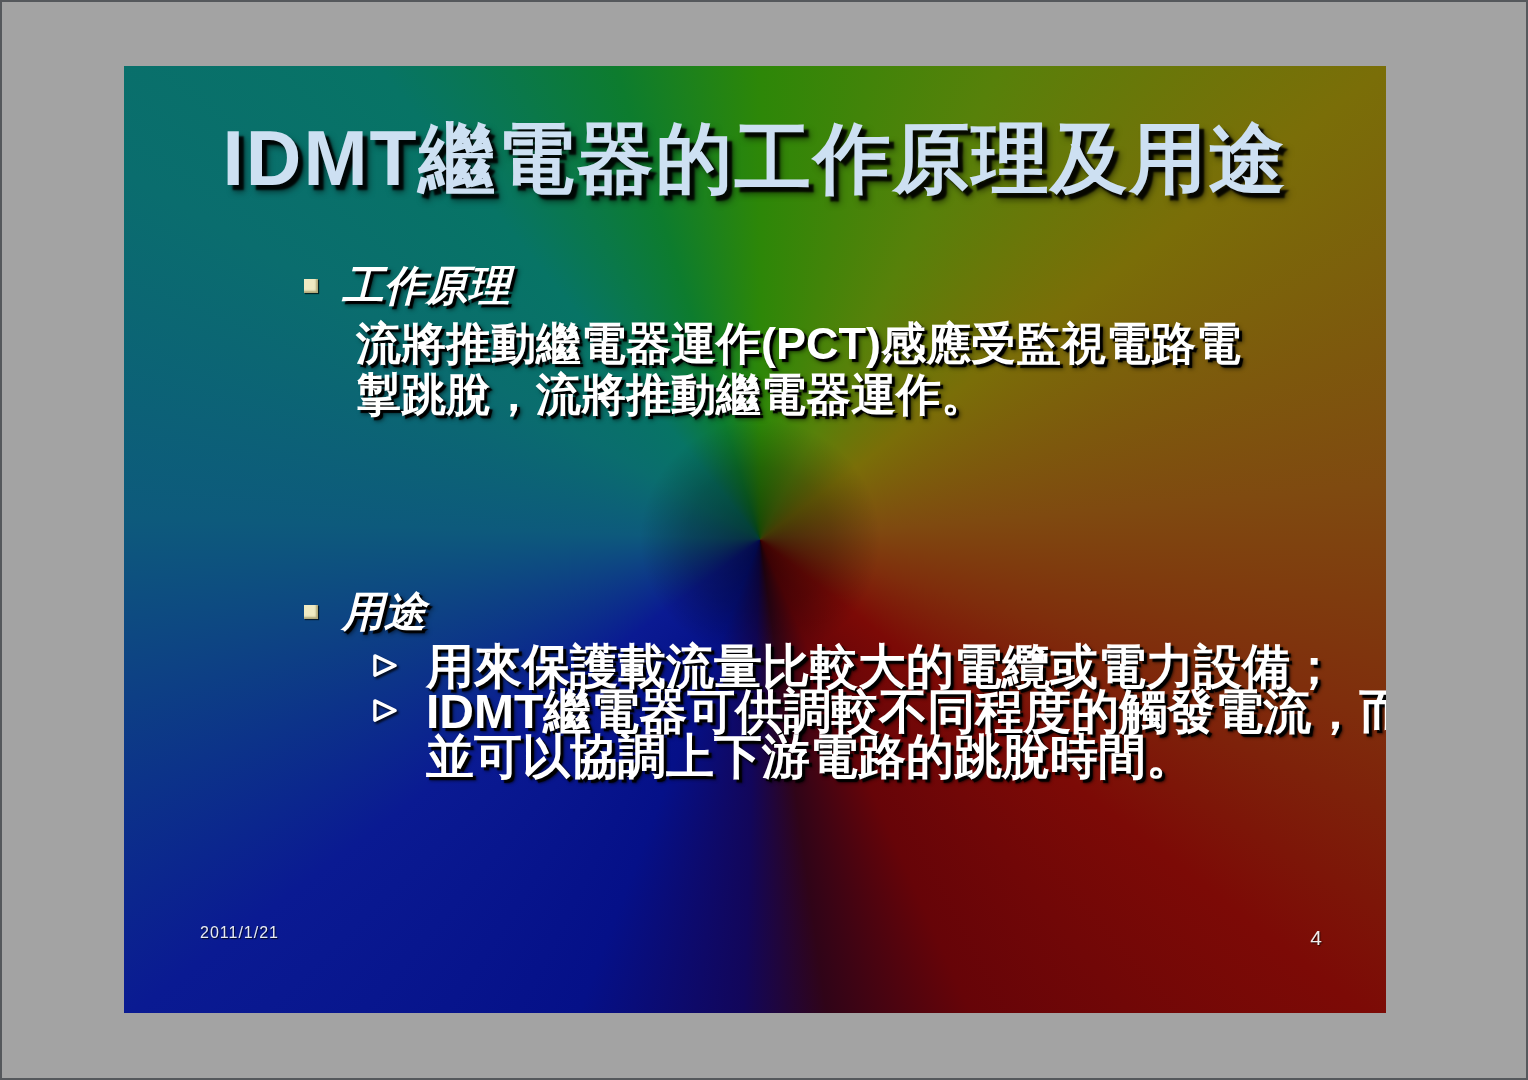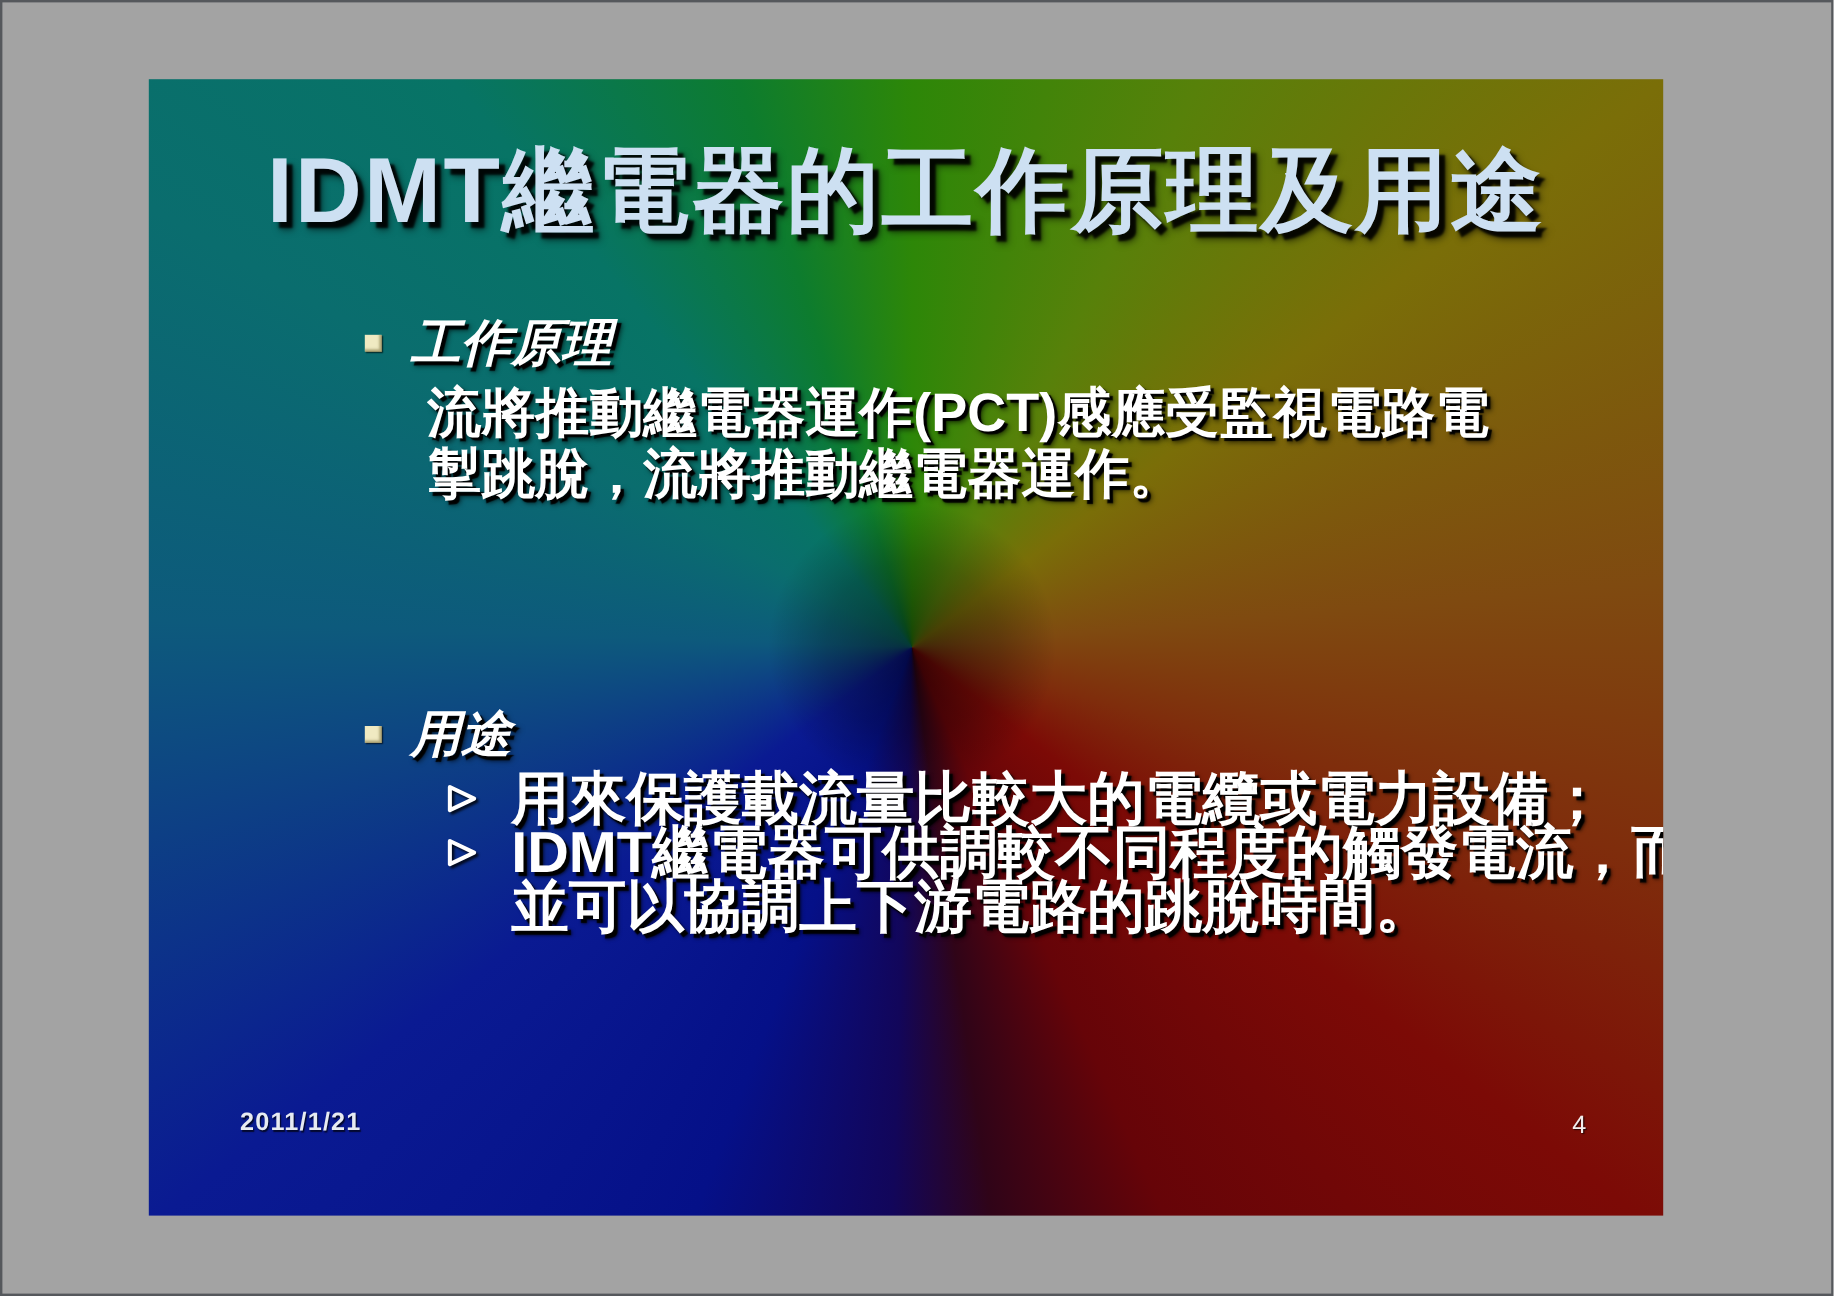--- a/index.html
+++ b/index.html
@@ -70,23 +70,22 @@
   }
   .sub-text{
     font-size:48px;font-weight:bold;color:#ffffff;
     line-height:45px;
     text-shadow:3px 3px 1px #000, 4px 4px 3px rgba(0,0,0,0.5);
     margin-left:18px;
   }
   .sub-text .line{white-space:nowrap;}
   .footer-date{
     position:absolute;left:76px;top:858px;
-    font-size:21px;color:#e7ebf2;letter-spacing:1px;
+    font-size:16px;color:#e7ebf2;letter-spacing:1px;
     text-shadow:1px 1px 1px rgba(0,0,0,0.7);
-    font-weight:bold;
   }
   .page-number{
     position:absolute;left:1172px;top:860px;width:40px;text-align:center;
     font-size:21px;color:#f2ecec;
     text-shadow:1px 1px 1px rgba(0,0,0,0.7);
   }
 </style>
 </head>
 <body>
 

